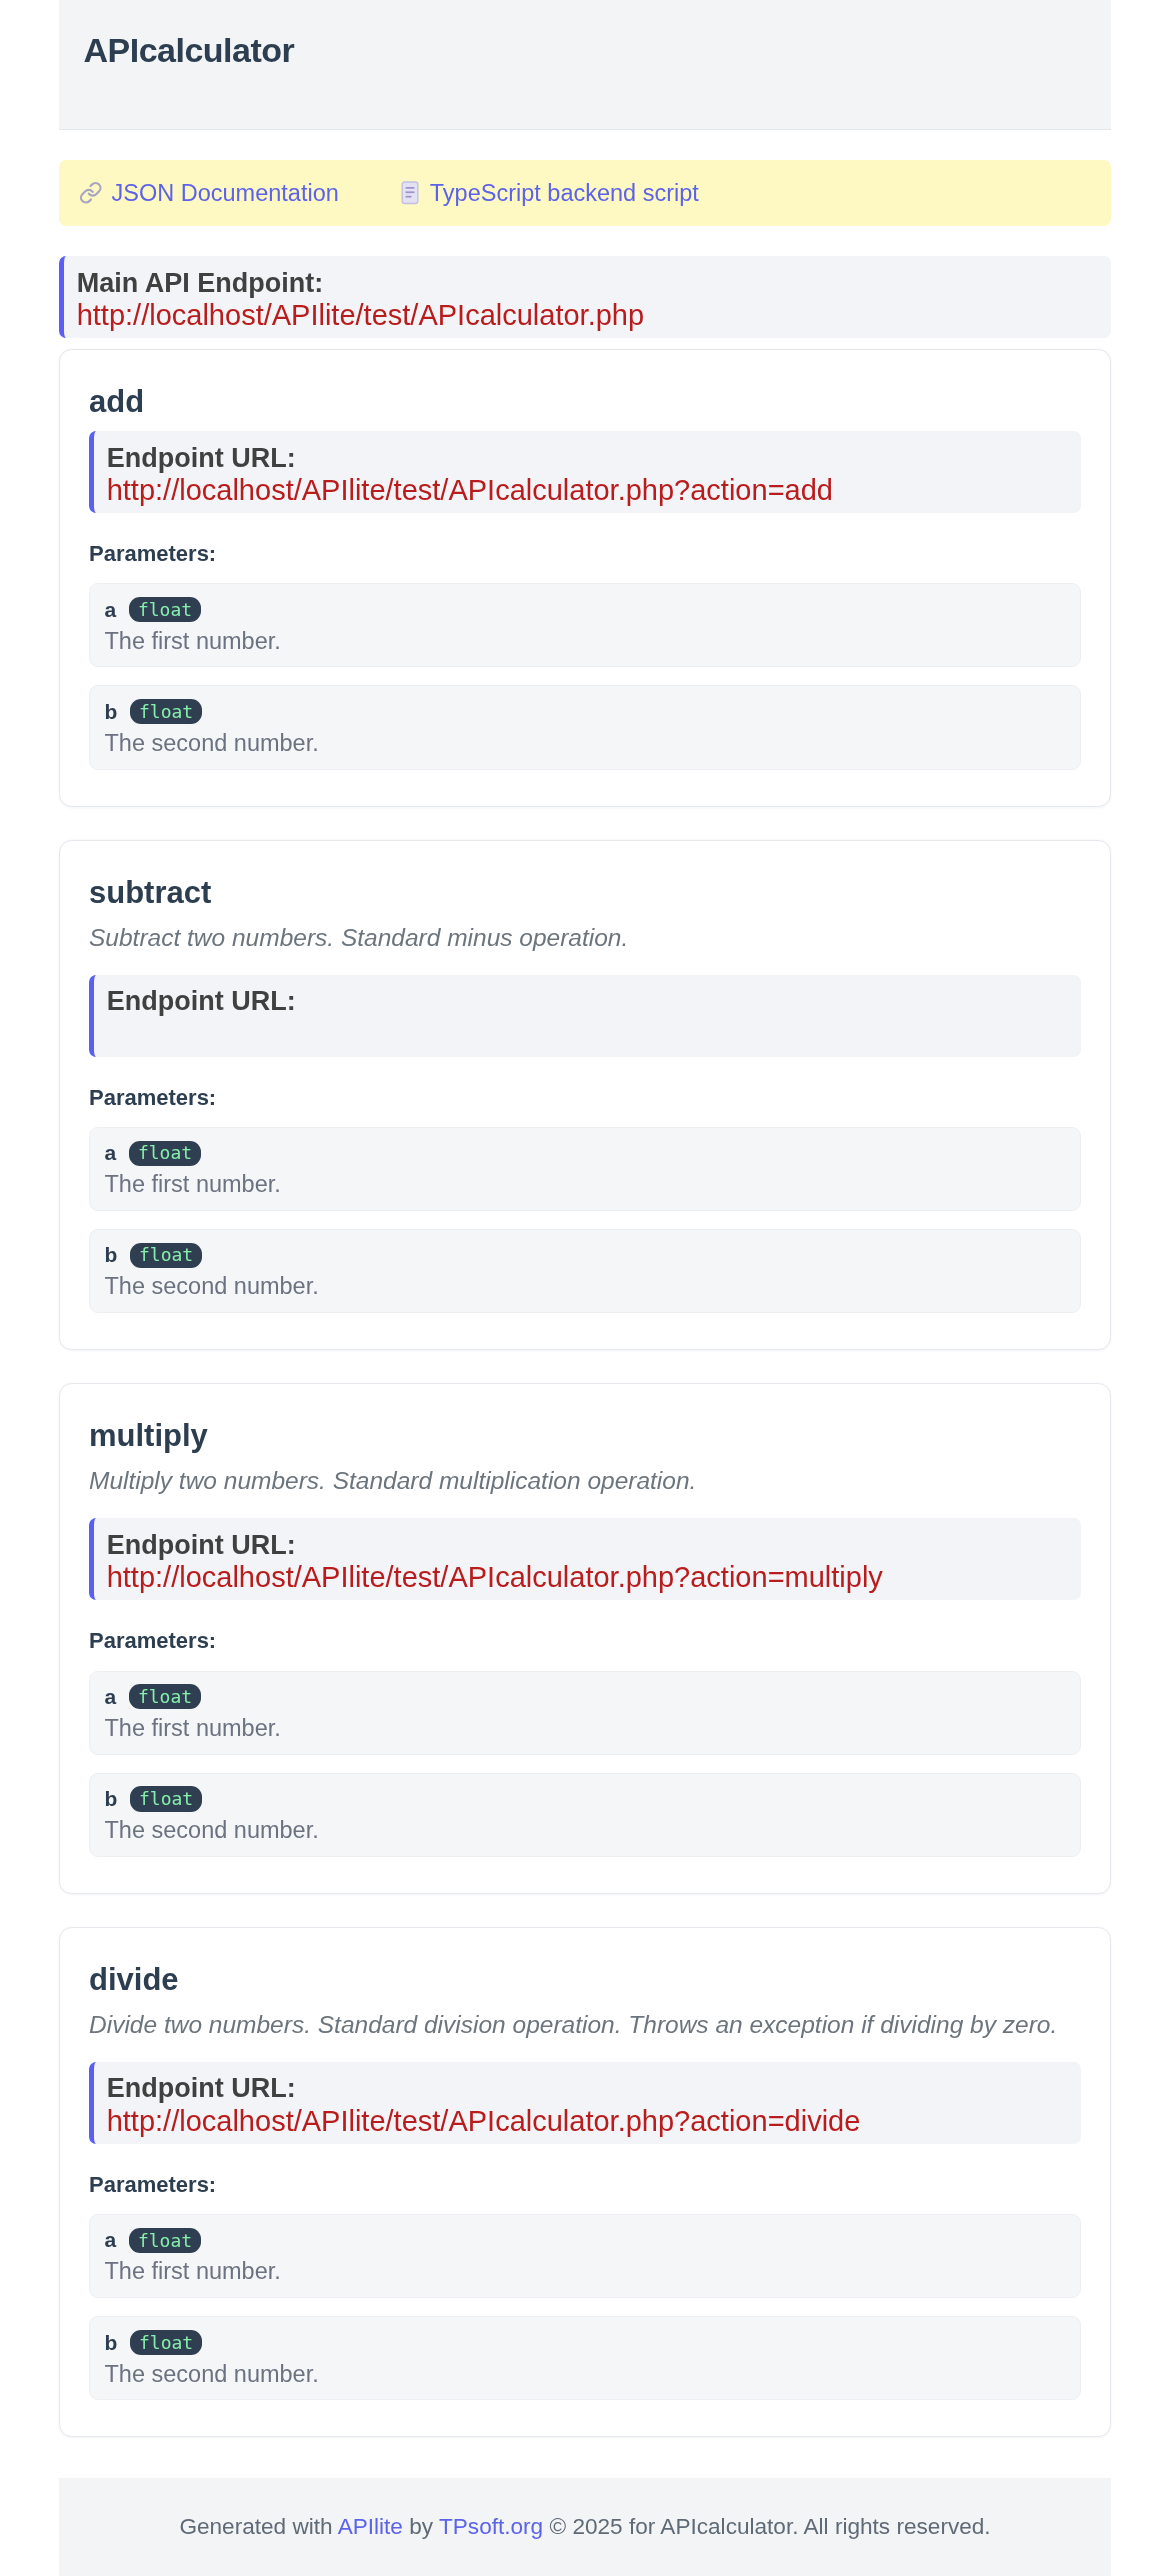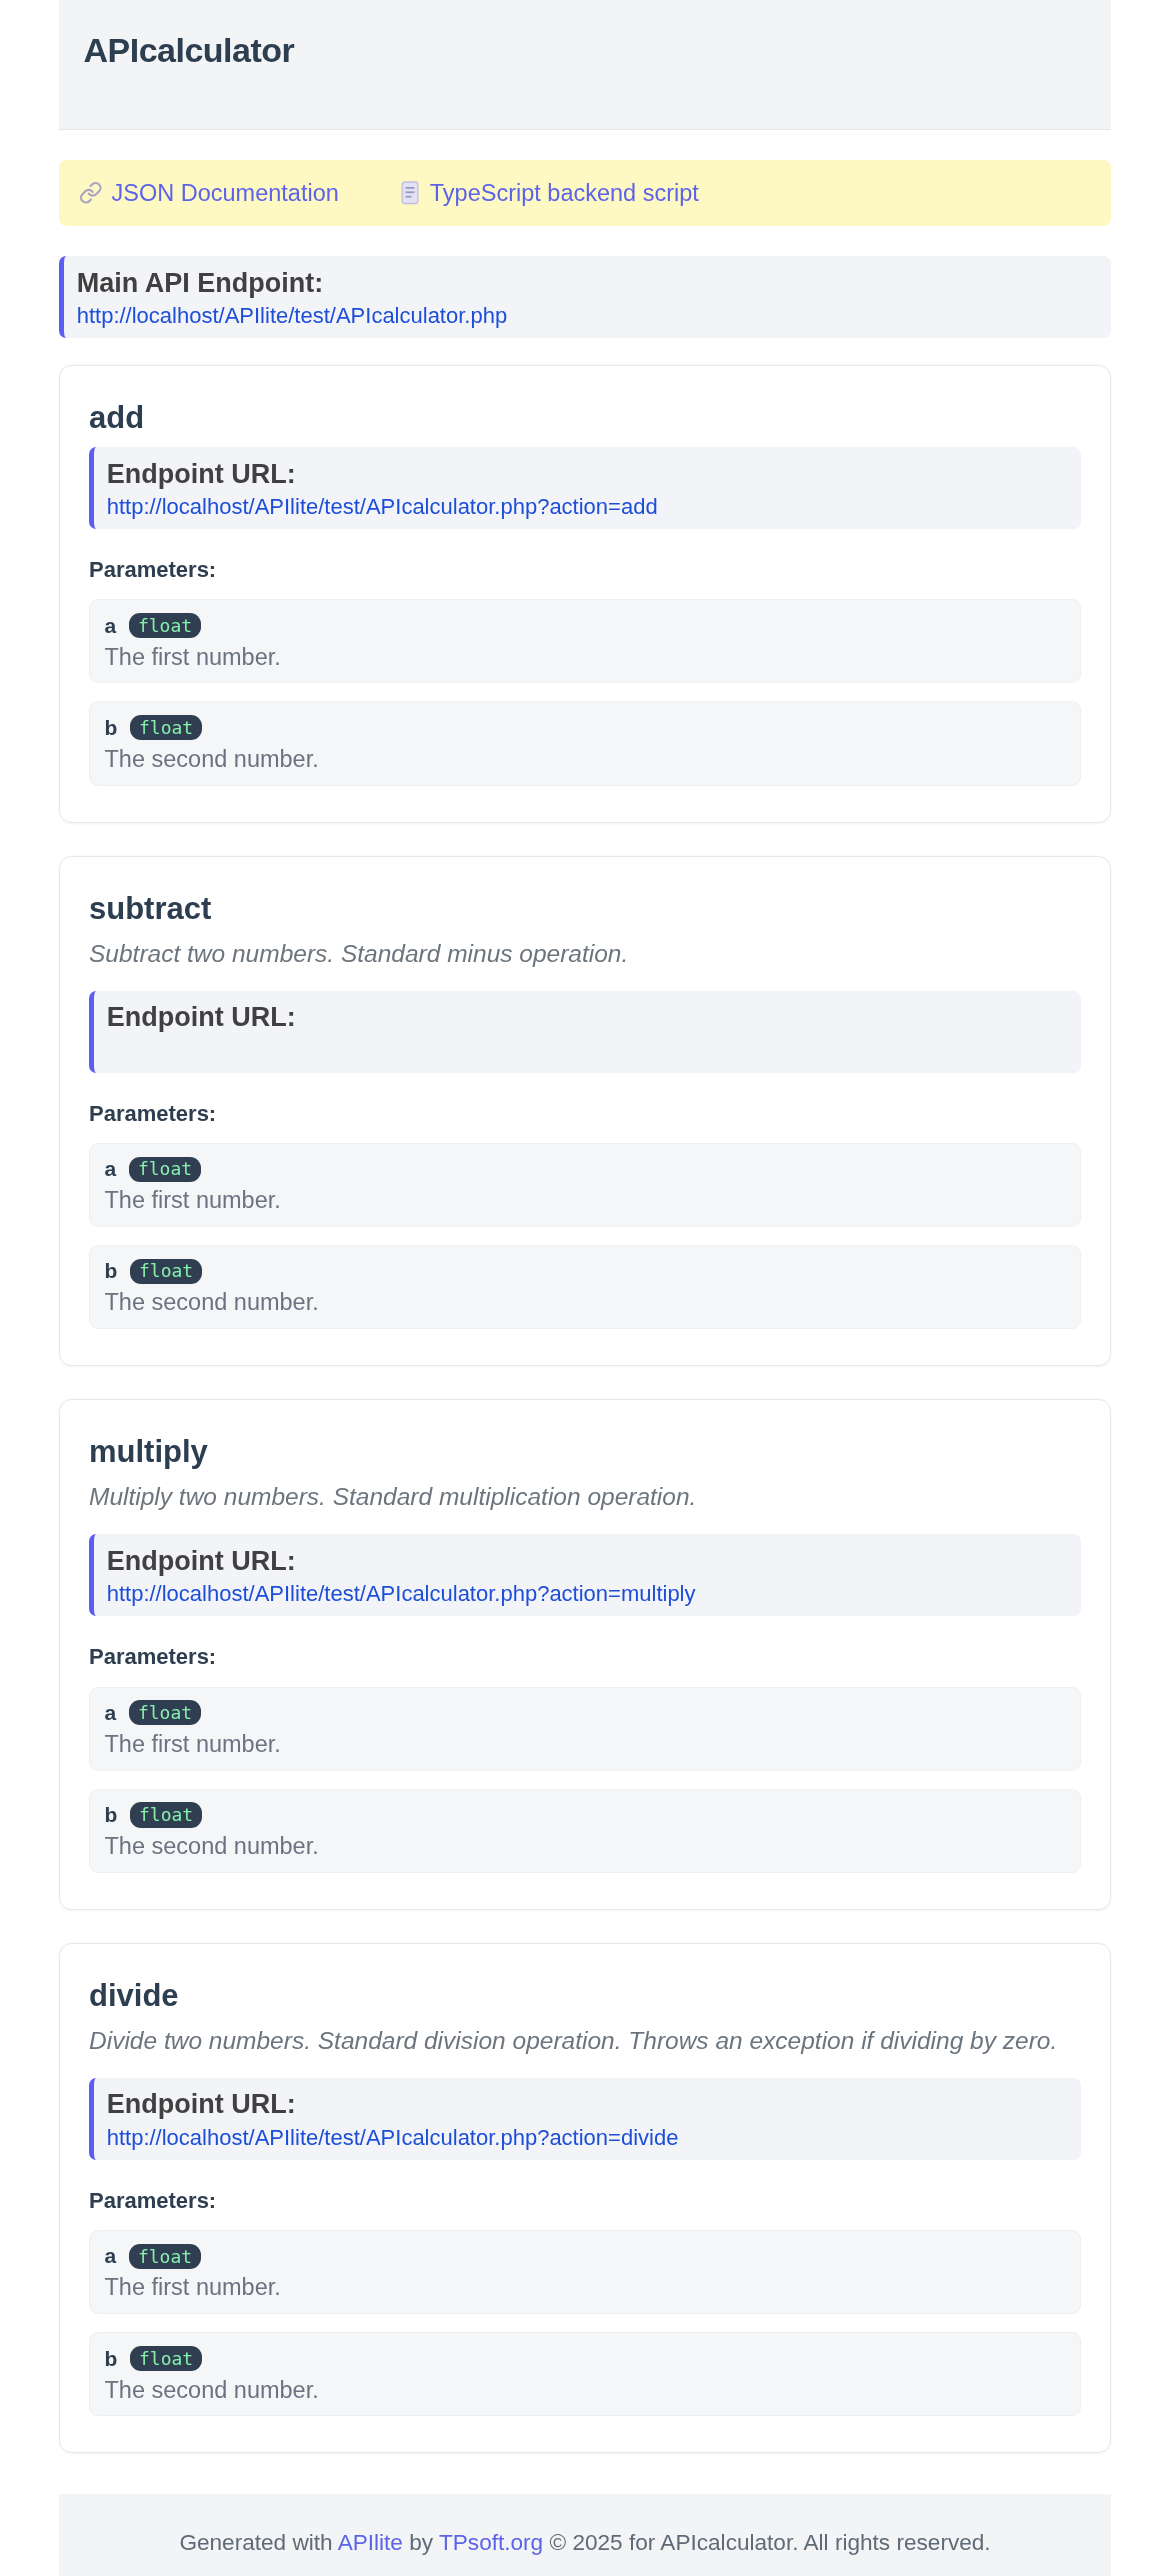--- a/index.html
+++ b/index.html
@@ -24,25 +24,25 @@
   .links-bar .link-item{display:flex;align-items:center;text-decoration:none;margin-right:60px;}
   .links-bar .icon{display:inline-flex;margin-right:9px;}
   .link-text{font-size:23.5px;color:#5c63e8;}
 
   
   .endpoint-panel{
     background:#f3f4f7;border-left:5.4px solid #5a5ef2;border-radius:7.2px;
     box-sizing:border-box;height:82px;padding:14.5px 14.5px 0 12.7px;
   }
   .endpoint-panel .ep-label{font-size:27px;font-weight:bold;color:#404040;line-height:25px;margin:0 0 7.2px 0;}
-  .endpoint-panel .ep-url{font-size:22px;line-height:25px;color:#1d4ed8;text-decoration:none;display:inline-block;}
+  .endpoint-panel .ep-url{font-size:29px;line-height:25px;color:#b91c1c;text-decoration:none;display:inline-block;}
   .main-endpoint{margin-top:30px;}
 
   
-  .cards{margin-top:27px;}
+  .cards{margin-top:11px;}
   .method-card{
     background:#ffffff;border:0.9px solid #e5e8ed;border-radius:12.7px;
     padding:33px 29px 36px 29px;box-shadow:0 0.9px 2.7px rgba(20,30,60,0.05);
   }
   .method-card + .method-card{margin-top:33px;}
   .method-title{font-size:31px;font-weight:bold;margin:0 0 11px 0;line-height:37px;color:#2d3e50;}
   .method-desc{font-style:italic;color:#6c757d;font-size:24.5px;line-height:31px;margin:0 0 22px 0;}
   .params-heading{font-size:22px;font-weight:bold;color:#2d3e50;margin:27px 0 16.3px 0;line-height:27px;}
   .param-row{
     background:#f5f6f8;border:0.9px solid #edeff2;border-radius:9px;

